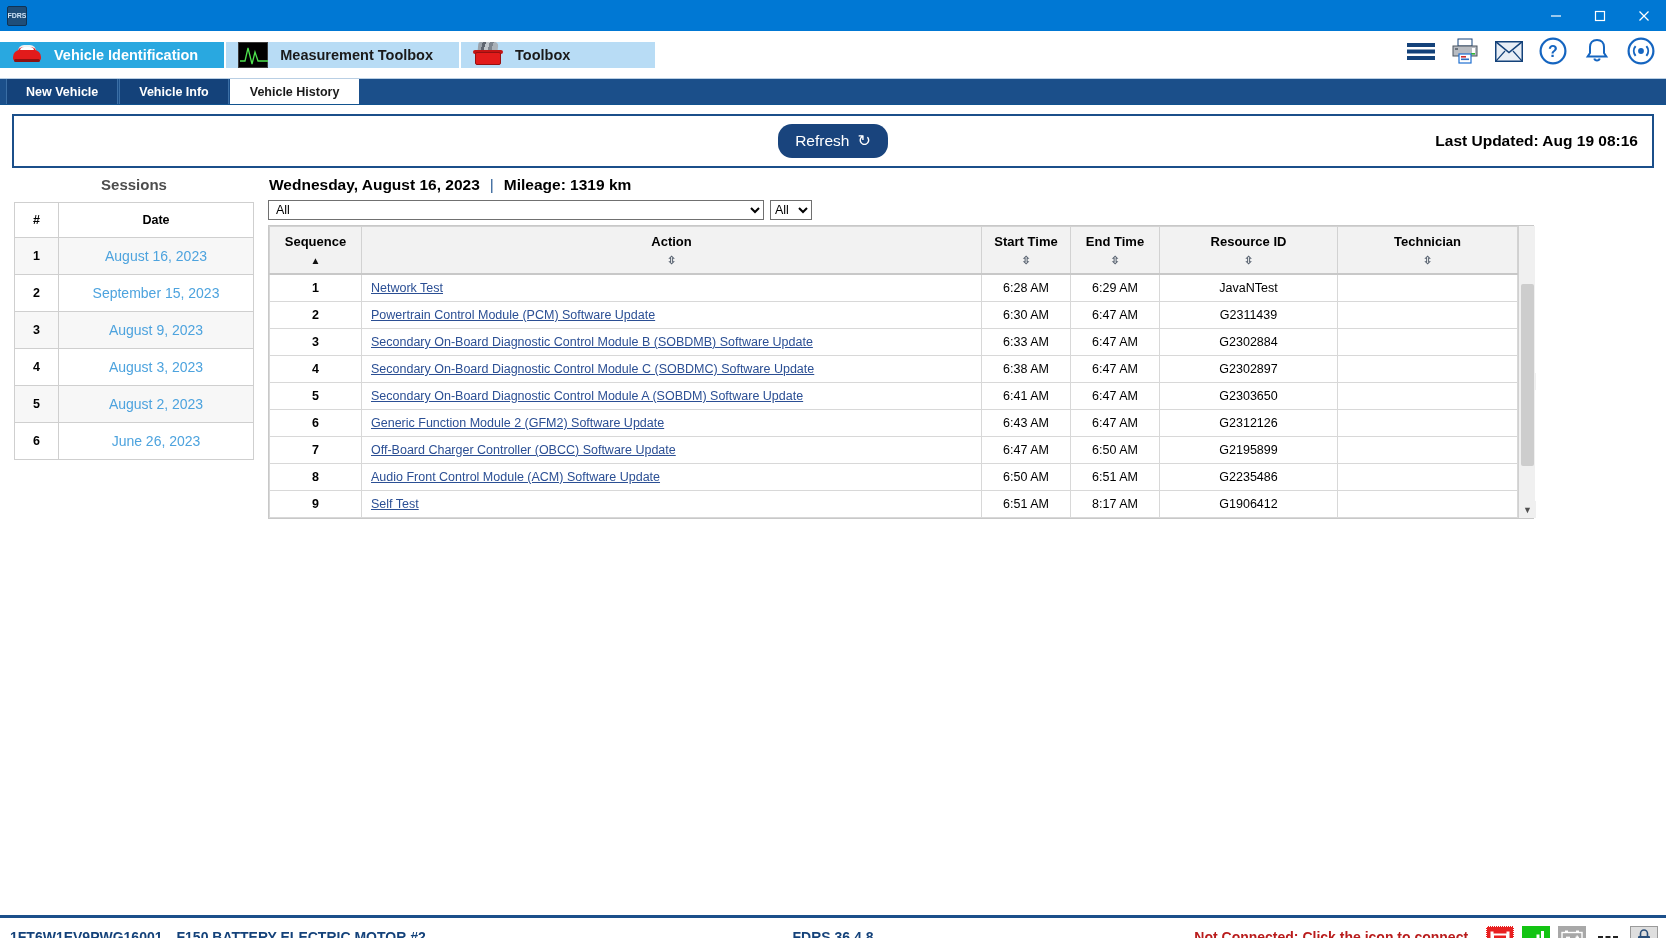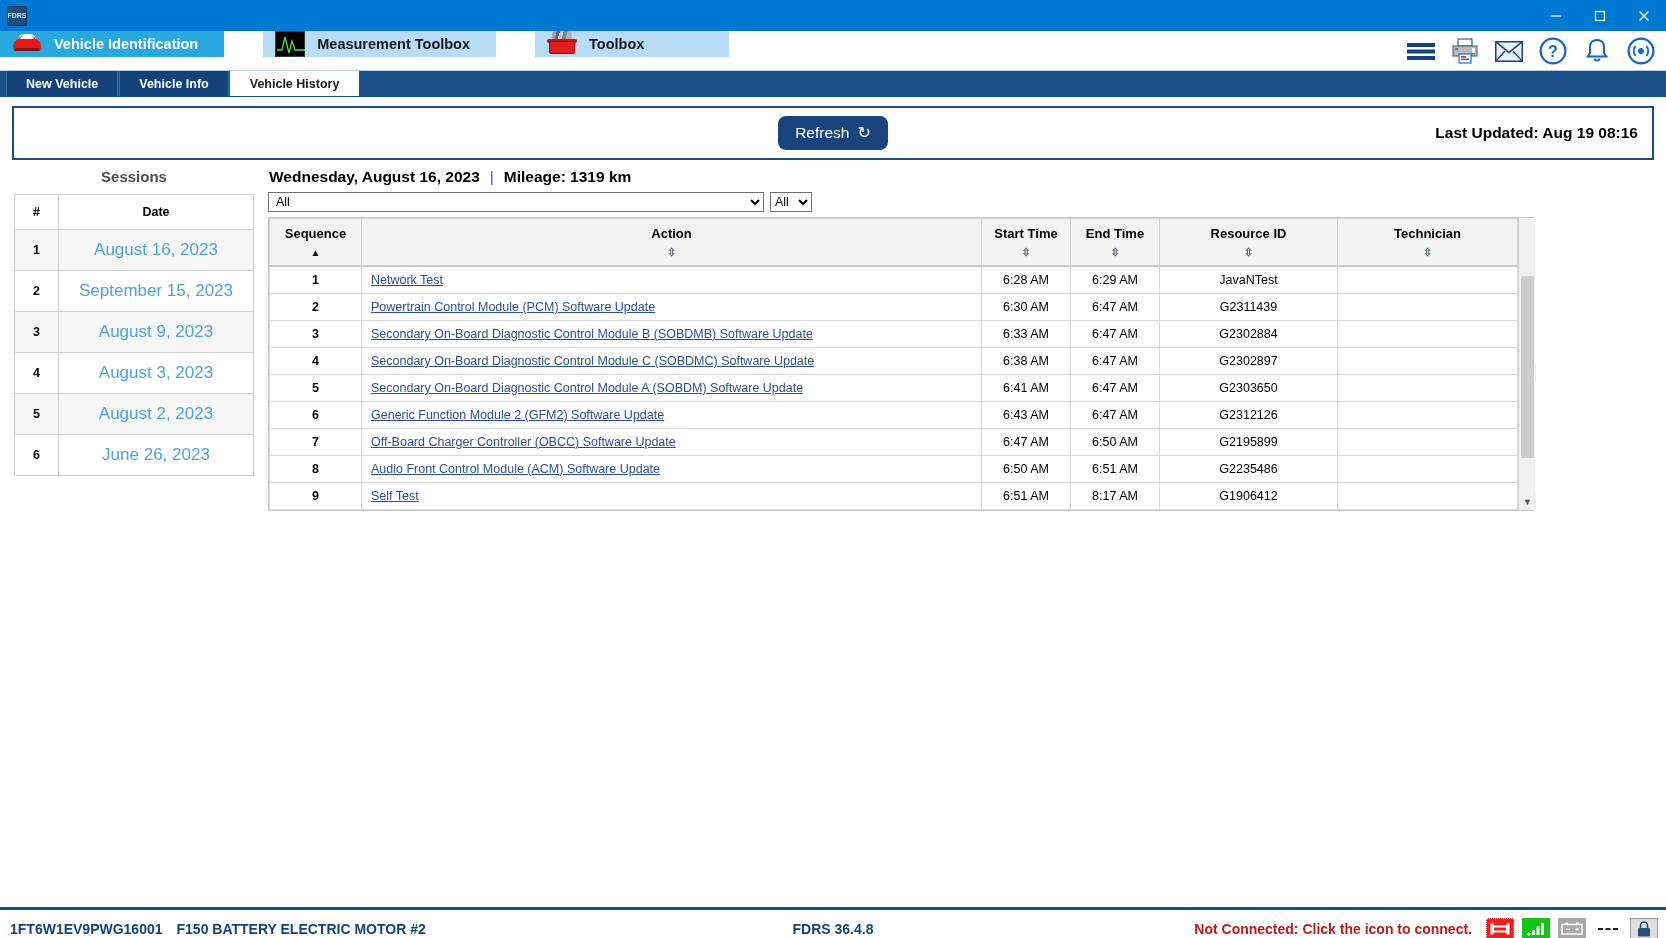--- a/index.html
+++ b/index.html
@@ -29,26 +29,25 @@
   }
   .win-controls { position: absolute; right: 0; top: 0; height: 31px; display: flex; }
   .win-btn {
     width: 44px; height: 31px;
     display: flex; align-items: center; justify-content: center;
     color: #ffffff; font-size: 15px; line-height: 1;
   }
 
   
   .maintabs {
-    height: 40px;
+    height: 48px;
     background: #ffffff;
-    display: flex; align-items: flex-start;
+    display: flex; align-items: center;
     border-bottom: 1px solid #b9cfe4;
     position: relative;
-    gap: 37px;
   }
   .maintab {
     display: flex; align-items: center; gap: 12px;
     padding: 0 26px 0 12px;
     font-size: 14.5px; font-weight: bold;
     color: #ffffff;
     background: #29a8e0;
     border-right: 2px solid #ffffff;
     min-width: 186px;
   }
@@ -132,21 +131,21 @@
     height: 54px;
     border: 2px solid #1b4f8a;
     background: #ffffff;
     display: flex; align-items: center; justify-content: center;
     position: relative;
   }
   .refresh-btn {
     background: #19447d; color: #ffffff;
     font-size: 15.5px; font-weight: normal;
     padding: 8px 17px;
-    border: none; border-radius: 8px;
+    border: none; border-radius: 14px;
     display: inline-flex; align-items: center; gap: 8px;
     cursor: pointer;
   }
   .refresh-btn .r-ico { font-size: 16px; line-height: 1; }
   .last-updated {
     position: absolute; right: 14px; top: 50%; transform: translateY(-50%);
     font-size: 15.5px; font-weight: bold; color: #000000;
   }
 
   .content { display: flex; align-items: flex-start; margin-top: 8px; }
@@ -164,21 +163,21 @@
     padding: 10px 4px; font-size: 12.5px;
   }
   table.sess th.num { width: 44px; }
   table.sess td {
     border: 1px solid #cfcfcf;
     padding: 10px 4px; text-align: center;
   }
   table.sess td.num { font-weight: bold; color: #000000; width: 44px; }
   table.sess tr:nth-child(odd) td { background: #f7f7f7; }
   table.sess tr:nth-child(even) td { background: #ffffff; }
-  table.sess a { color: #4da3de; text-decoration: none; font-size: 17px; }
+  table.sess a { color: #4da3de; text-decoration: none; font-size: 14px; }
 
   
   .details { flex: 1; padding-right: 18px; }
   .detail-head {
     font-size: 15.5px; font-weight: bold; color: #000000;
     margin: 0 0 6px 1px;
     display: flex; align-items: center; gap: 10px;
   }
   .detail-head .sep { color: #2b5d96; font-weight: normal; }
 

